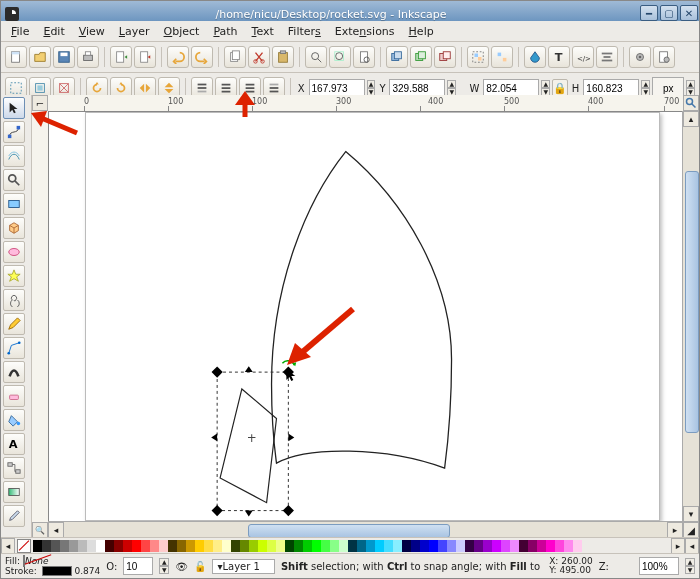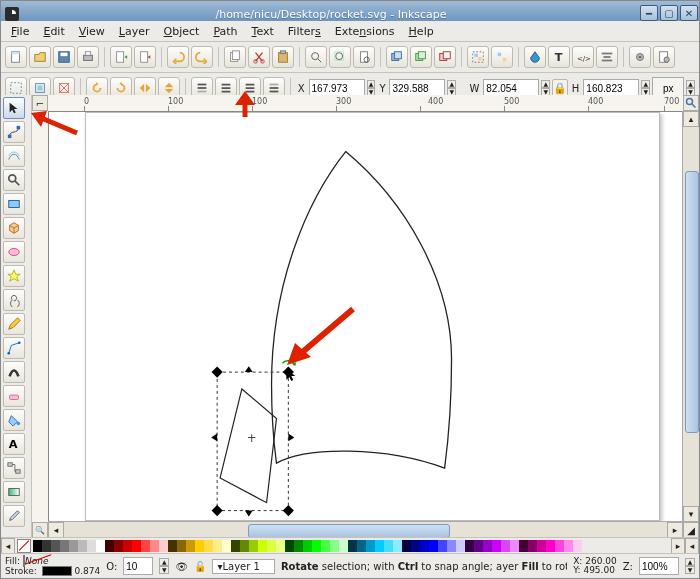--- a/index.html
+++ b/index.html
@@ -618,27 +618,27 @@
     <span>O:</span>
     <input class="coord-input" style="width: 24px;" value="10">
     <div class="spin">
         <div>▲</div>
         <div>▼</div>
       </div>
     <span>👁</span>
     <span>🔓</span>
     <span class="layerbox">▾<span>Layer 1</span></span>
     <div class="msg">
-      <b>Rotate</b><span> selection; with </span><b>Ctrl</b><span> to snap angle; ayer </span><b>Fill</b><span> to rotate .</span>
+      <b>Shift</b><span> selection; with </span><b>Ctrl</b><span> to snap angle; with </span><b>Fill</b><span> to rotate .</span>
     </div>
     <div style="display:flex;flex-direction:column;font-size:9px;line-height:9px">
       <div><span>X:</span> <span>260.00</span></div>
       <div><span>Y:</span> <span>495.00</span></div>
     </div>
     <span>Z:</span>
-    <input class="coord-input" style="width: 34px;" value="100%">
+    <input class="coord-input" style="width: 34px; margin-left: 24px;" value="100%">
     <div class="spin">
         <div>▲</div>
         <div>▼</div>
       </div>
   </div>
 
 </div>
 
 </body></html>

